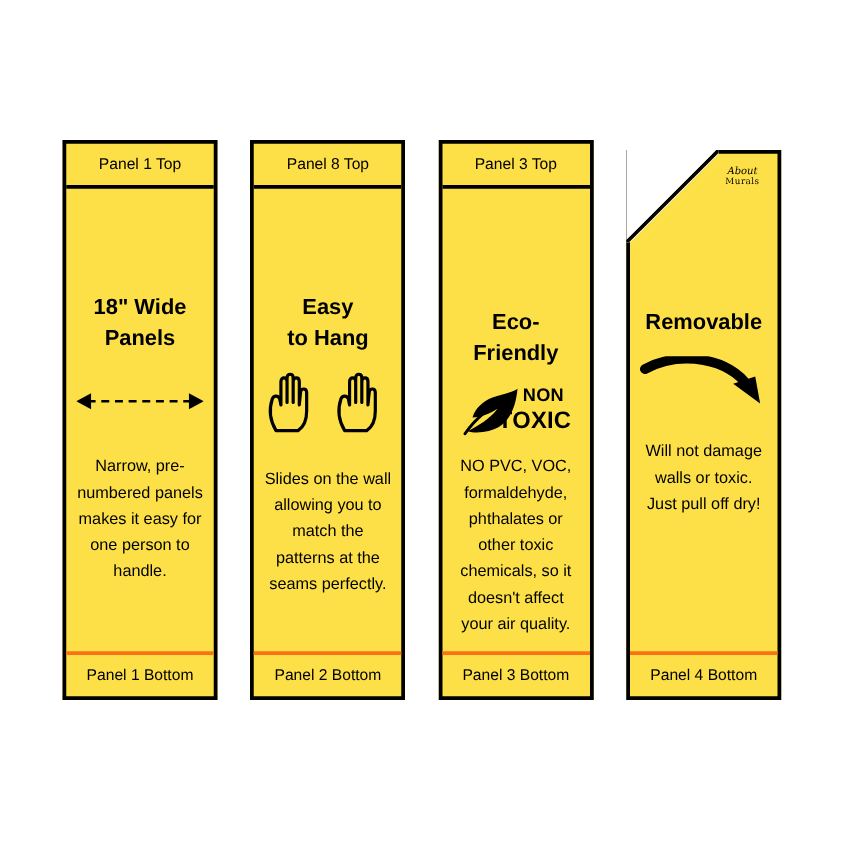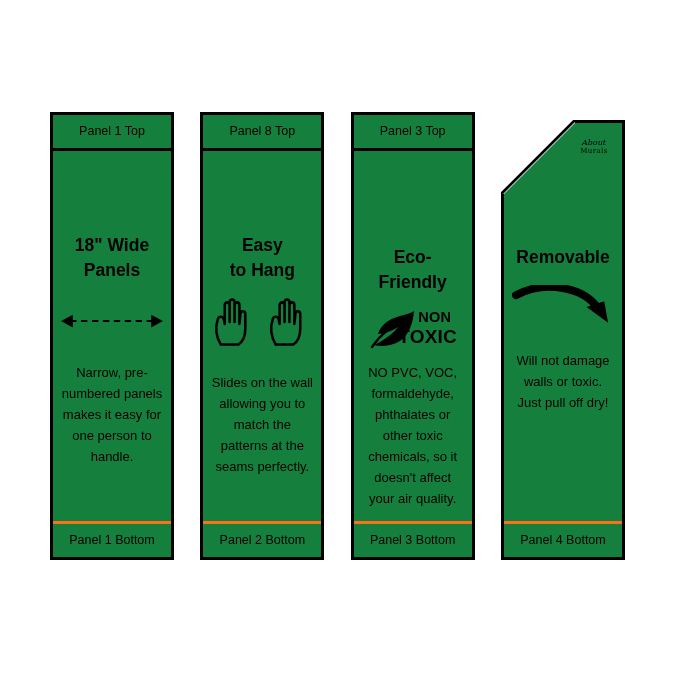--- a/index.html
+++ b/index.html
@@ -27,21 +27,21 @@
     height: 448px;
     display: flex;
     justify-content: space-between;
     align-items: flex-start;
   }
   .panel {
     position: relative;
     width: 124px;
     box-sizing: border-box;
     border: 3px solid #000000;
-    background: #15803d;
+    background: #fde047;
     display: flex;
     flex-direction: column;
   }
   .panel.tall {
     height: 448px;
   }
   .panel.short {
     height: 440px;
     margin-top: 8px;
   }
@@ -139,21 +139,21 @@
   }
   .logo-badge {
     position: absolute;
     right: 4px;
     top: 4px;
     width: 48px;
     height: 28px;
     display: flex;
     flex-direction: column;
     align-items: center;
-    justify-content: flex-end;
+    justify-content: center;
     line-height: 1.05;
   }
   .logo-badge .l1 {
     font-family: "DejaVu Serif", serif;
     font-style: italic;
     font-size: 8px;
   }
   .logo-badge .l2 {
     font-family: "DejaVu Serif", serif;
     font-size: 7px;

